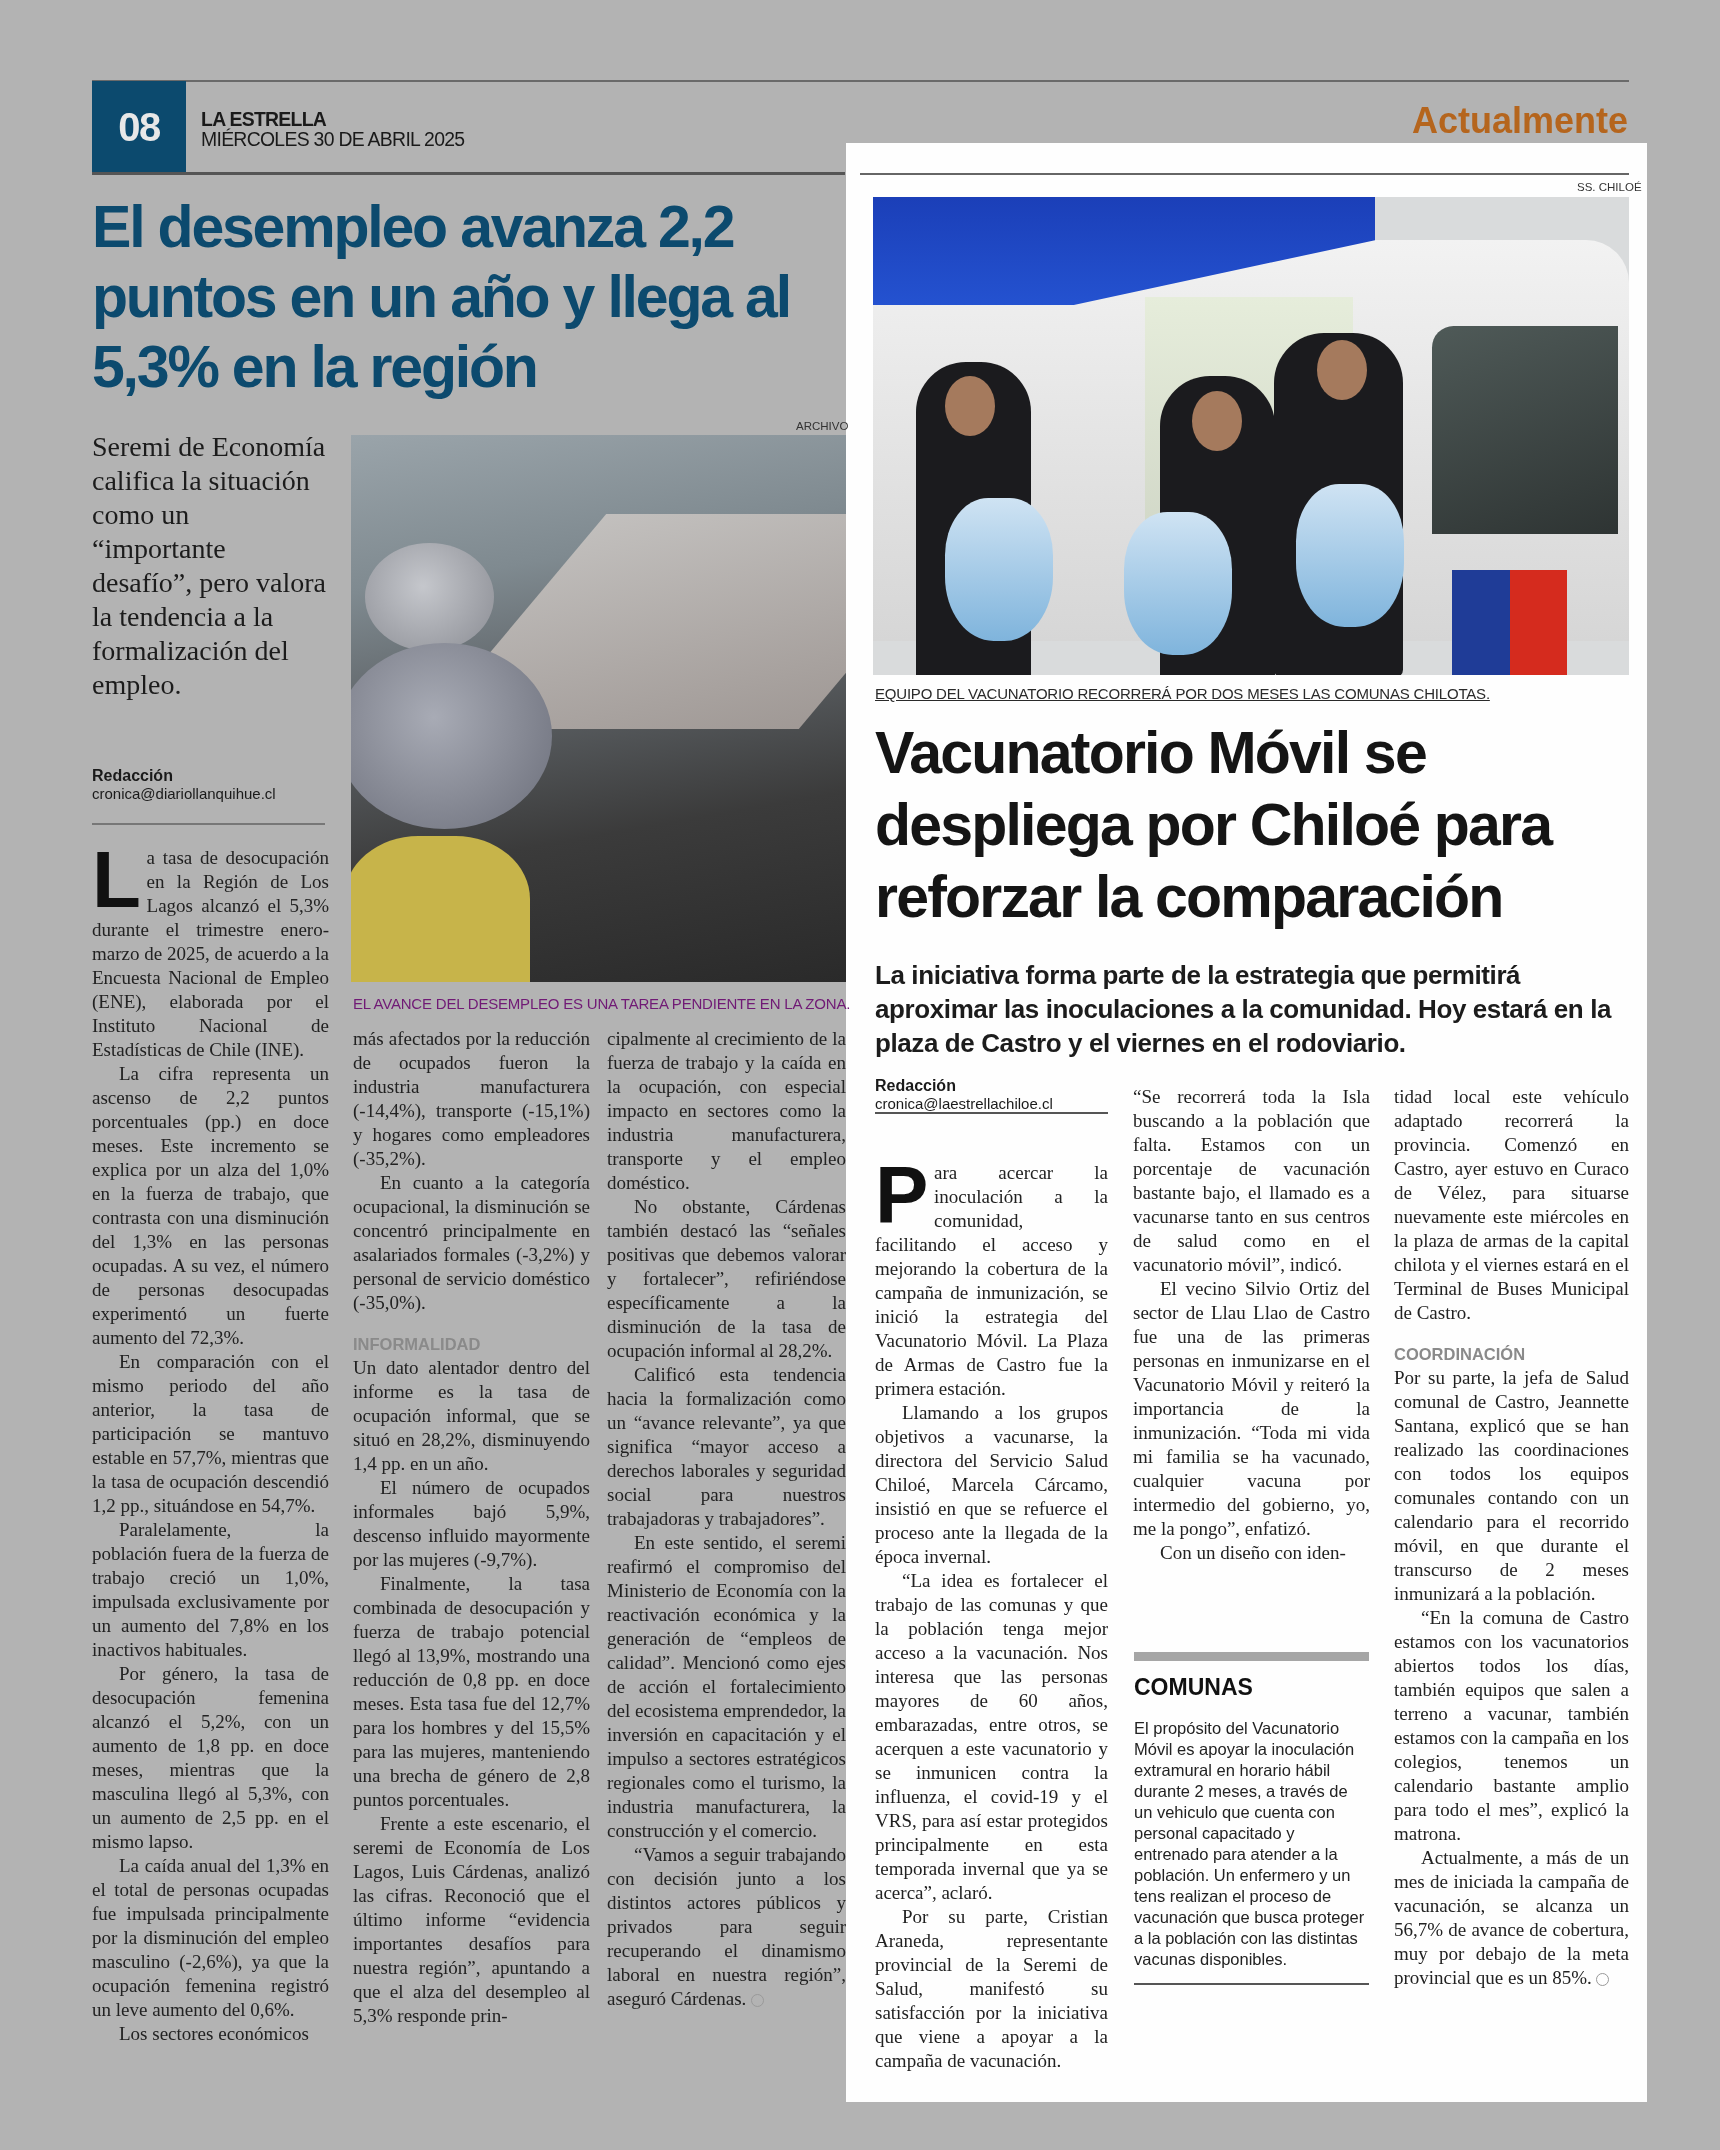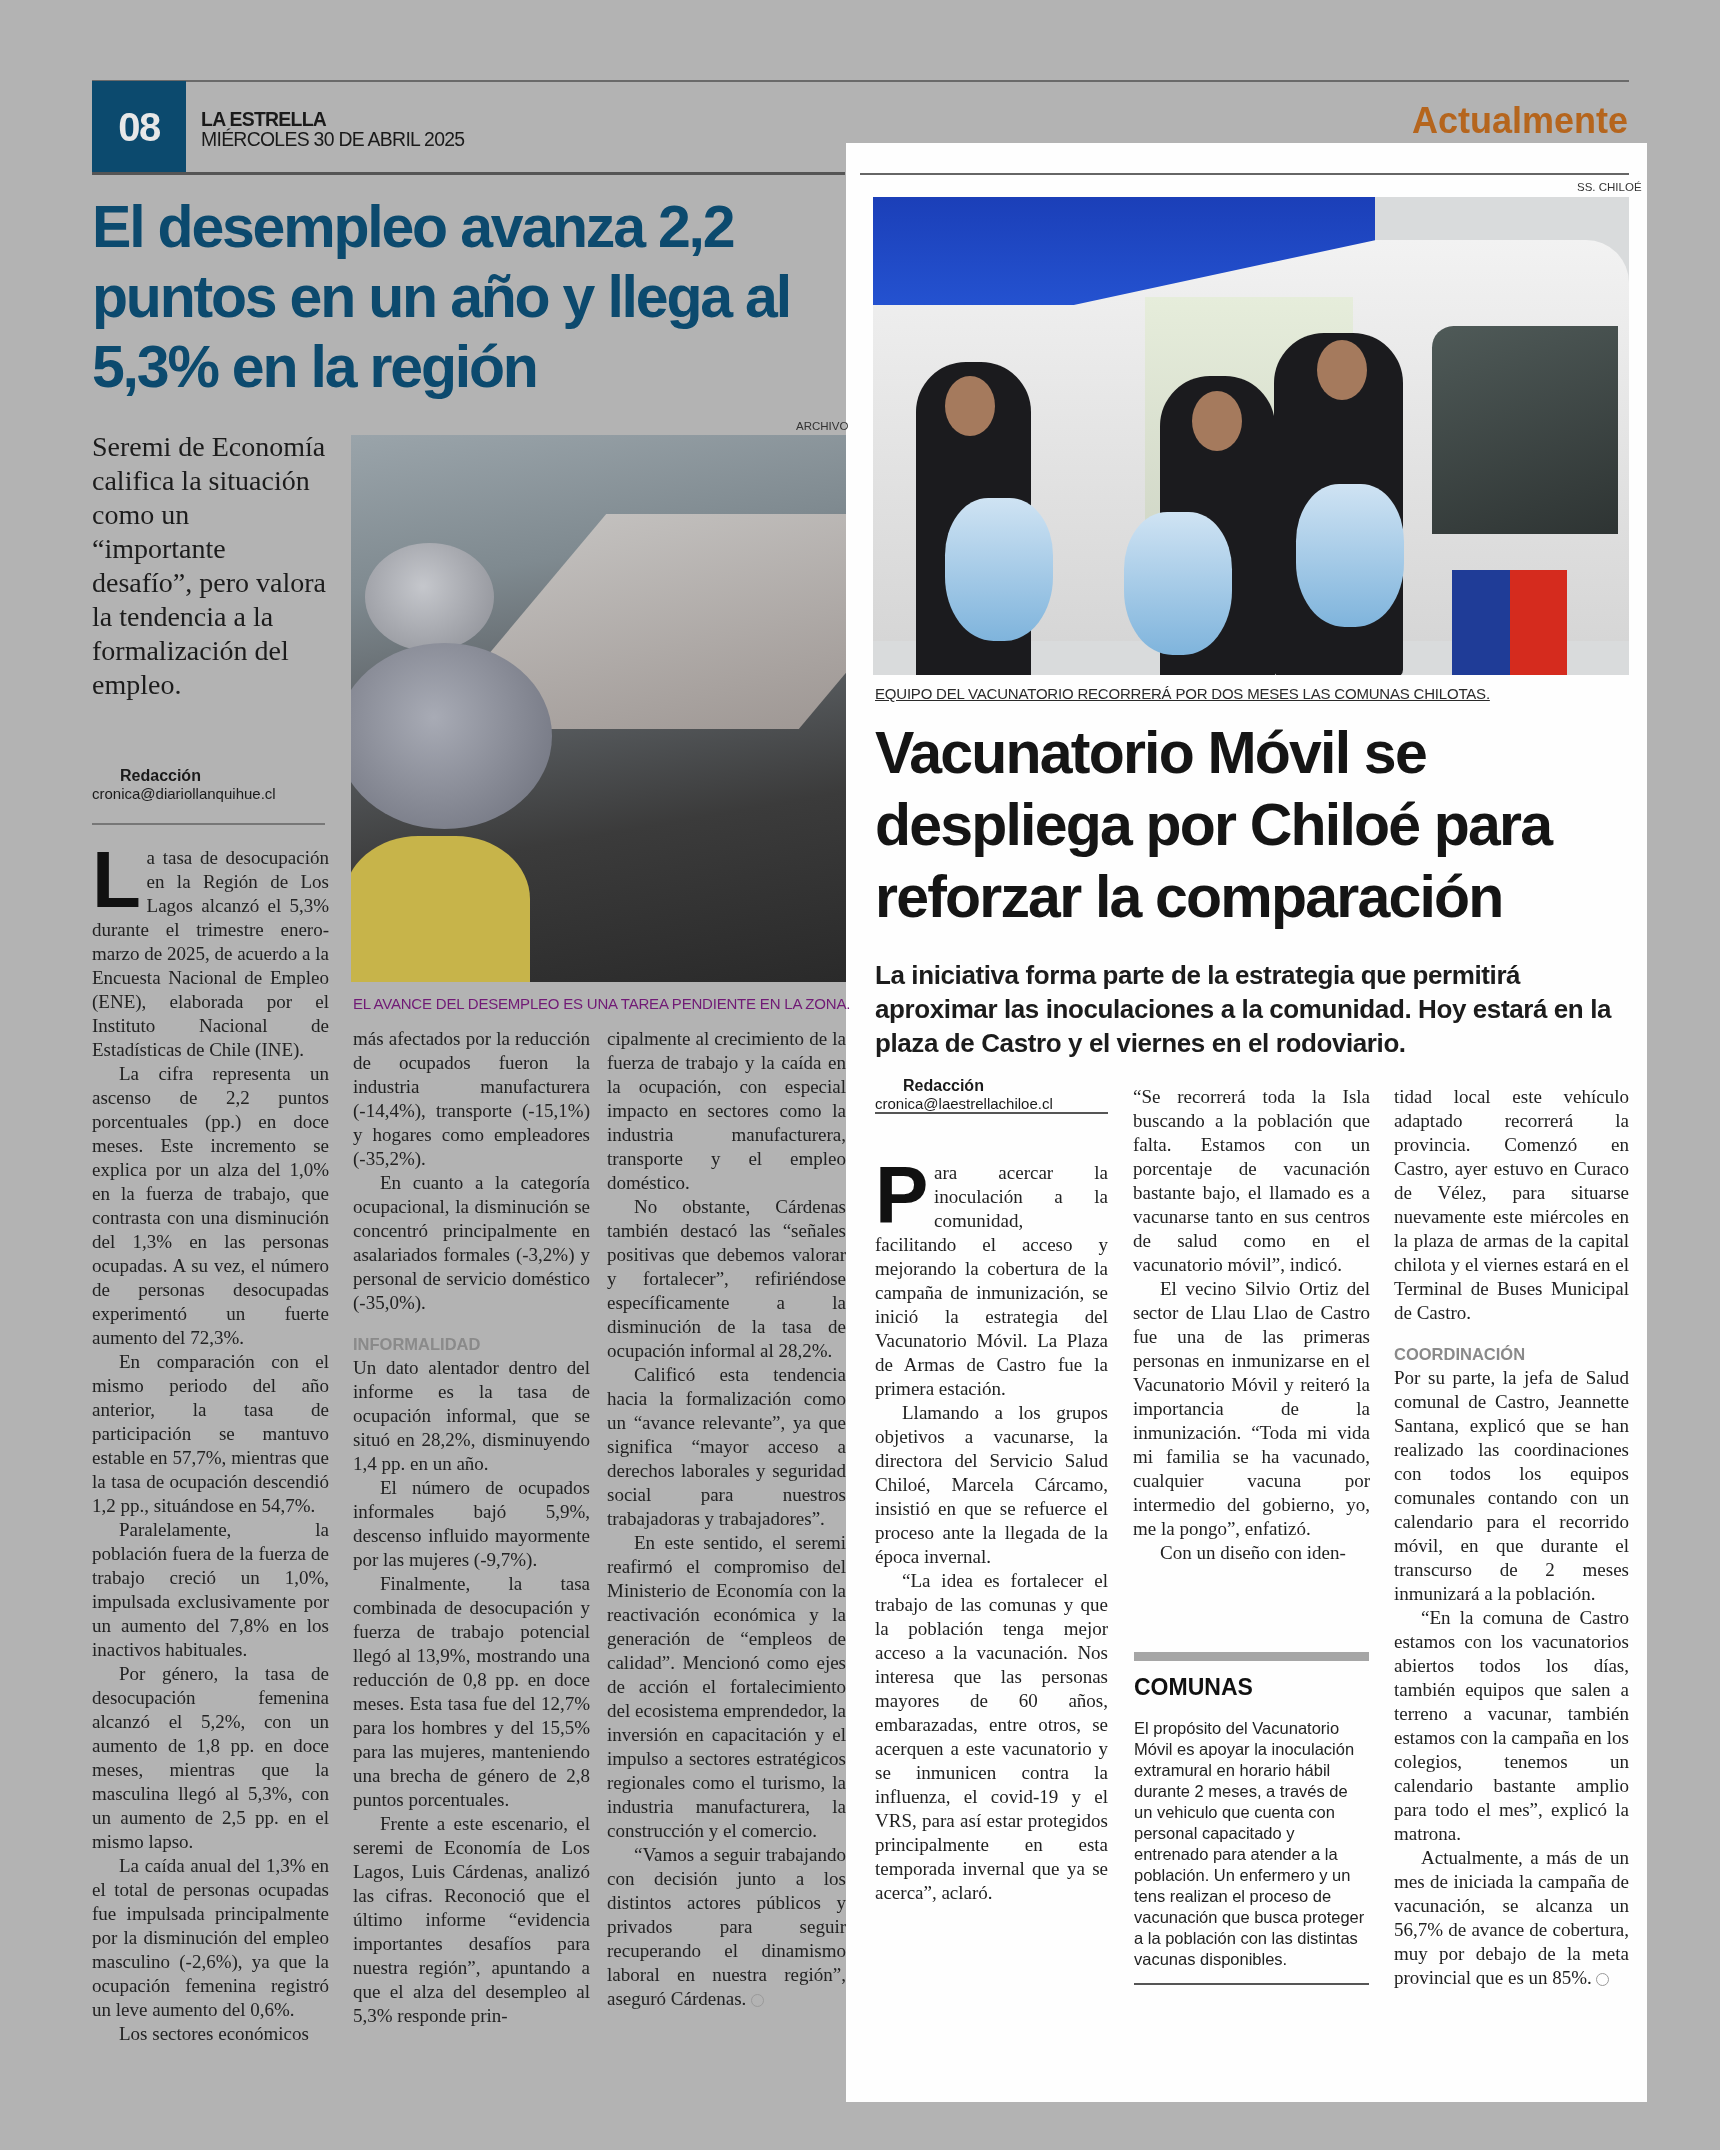--- a/index.html
+++ b/index.html
@@ -14,21 +14,21 @@
   .paper-name { left: 201px; top: 108px; font-family: "Liberation Sans", sans-serif; font-weight: bold; font-size: 19.4px; letter-spacing: -0.7px; }
   .paper-date { left: 201px; top: 128px; font-family: "Liberation Sans", sans-serif; font-size: 19.4px; letter-spacing: -0.7px; }
   .head-rule { left: 92px; top: 172px; width: 753px; height: 2.9px; background: #555; }
   .section-label { right: 93px; top: 100px; font-family: "Liberation Sans", sans-serif; font-weight: bold; font-size: 36px; color: #b5651d; }
 
   
   .headline-left { left: 92px; top: 192px; width: 746px; font-family: "Liberation Sans", sans-serif; font-weight: bold;
     font-size: 59px; line-height: 70px; letter-spacing: -2.2px; color: #0c4a6e; }
   .deck-left { left: 92px; top: 430px; width: 237px; font-size: 28px; line-height: 34px; color: #1c1c1c; }
   .byline { font-family: "Liberation Sans", sans-serif; }
-  .byline .name { font-size: 16px; font-weight: bold; display:block;margin-left:28px; }
+  .byline .name { font-size: 16px; font-weight: bold; display:block; }
   .byline .mail { font-size: 15px; display:block; }
   .byline-left { left: 92px; top: 767px; width: 215px; }
   .byline-rule-left { left: 92px; top: 823px; width: 233px; height: 2.2px; background: #777; }
 
   .photo-credit-left { left: 796px; top: 420px; font-family: "Liberation Sans", sans-serif; font-size: 11.5px; color: #333; }
   .photo-left { left: 351px; top: 435px; width: 495px; height: 547px; overflow: hidden;
     background: linear-gradient(170deg, #9aa4aa 0%, #7f8a90 25%, #5f6468 45%, #3b3b3b 70%, #2a2a2a 100%); }
   .photo-left .table { position:absolute; left:165px; top:79px; width:373px; height:215px; background: linear-gradient(160deg,#c9c5c2,#a9a19d); transform: skewX(-40deg); opacity:.9;}
   .photo-left .cap1 { position:absolute; left:14.3px; top:108px; width:129px; height:108px; border-radius:50%; background: radial-gradient(circle at 45% 40%, #c5c7cc, #8a8c93); }
   .photo-left .cap2 { position:absolute; left:-14.3px; top:208px; width:215px; height:186px; border-radius:50%; background: radial-gradient(circle at 45% 40%, #a8abb5, #6a6d79); }
@@ -162,20 +162,21 @@
 <div class="abs byline byline-right">
   <span class="name">Redacción</span>
   <span class="mail">cronica@laestrellachiloe.cl</span>
 </div>
 <div class="abs byline-rule-right"></div>
 
 <div class="col col-r1">
   <p class="first"><span class="dropcap">P</span><span>ara acercar la inoculación a la comunidad, facilitando el acceso y mejorando la cobertura de la campaña de inmunización, se inició la estrategia del Vacunatorio Móvil. La Plaza de Armas de Castro fue la primera estación.</span></p>
   <p>Llamando a los grupos objetivos a vacunarse, la directora del Servicio Salud Chiloé, Marcela Cárcamo, insistió en que se refuerce el proceso ante la llegada de la época invernal.</p>
   <p>“La idea es fortalecer el trabajo de las comunas y que la población tenga mejor acceso a la vacunación. Nos interesa que las personas mayores de 60 años, embarazadas, entre otros, se acerquen a este vacunatorio y se inmunicen contra la influenza, el covid-19 y el VRS, para así estar protegidos principalmente en esta temporada invernal que ya se acerca”, aclaró.</p>
+  <p>Por su parte, Cristian Araneda, representante provincial de la Seremi de Salud, manifestó su satisfacción por la iniciativa que viene a apoyar a la campaña de vacunación.</p>
 </div>
 
 <div class="col col-r2">
   <p class="first">“Se recorrerá toda la Isla buscando a la población que falta. Estamos con un porcentaje de vacunación bastante bajo, el llamado es a vacunarse tanto en sus centros de salud como en el vacunatorio móvil”, indicó.</p>
   <p>El vecino Silvio Ortiz del sector de Llau Llao de Castro fue una de las primeras personas en inmunizarse en el Vacunatorio Móvil y reiteró la importancia de la inmunización. “Toda mi vida mi familia se ha vacunado, cualquier vacuna por intermedio del gobierno, yo, me la pongo”, enfatizó.</p>
   <p>Con un diseño con iden-</p>
 </div>
 
 <div class="box">
   <div class="box-bar"></div>

